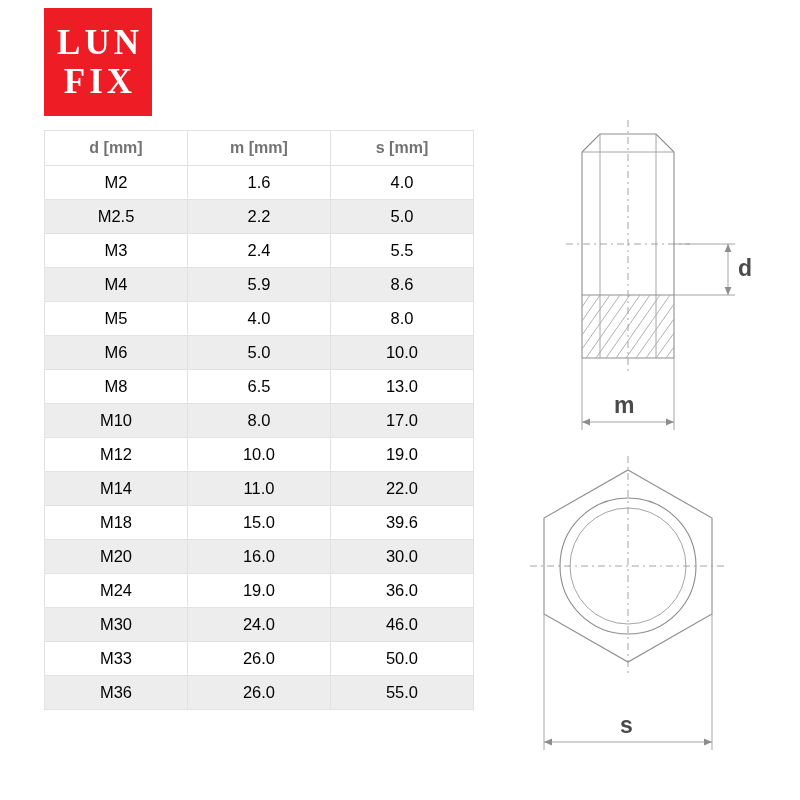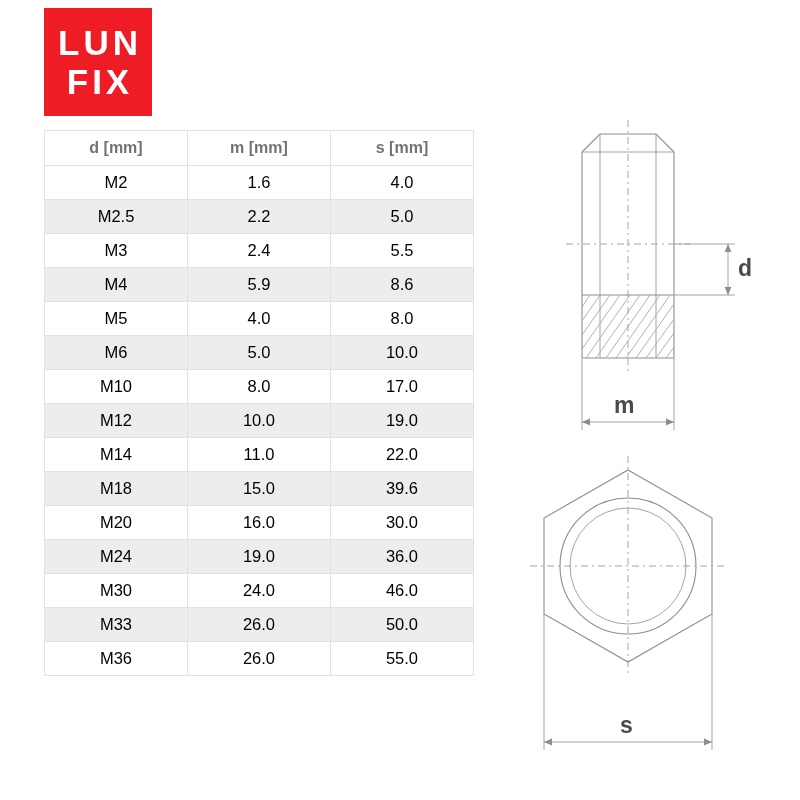--- a/index.html
+++ b/index.html
@@ -24,21 +24,21 @@
     width: 108px;
     height: 108px;
     background: #ee1c25;
     display: flex;
     flex-direction: column;
     align-items: center;
     justify-content: center;
   }
   #logo .logo-line {
     color: #ffffff;
-    font-family: Liberation Sans, sans-serif;
+    font-family: Liberation Serif, serif;
     font-weight: bold;
     font-size: 35px;
     line-height: 1.12;
     letter-spacing: 4px;
     text-indent: 4px;
   }
 
   
   #spec-table {
     position: absolute;
@@ -137,20 +137,25 @@
       </tr>
       <tr>
         <td>M5</td>
         <td>4.0</td>
         <td>8.0</td>
       </tr>
       <tr>
         <td>M6</td>
         <td>5.0</td>
         <td>10.0</td>
+      </tr>
+      <tr>
+        <td>M8</td>
+        <td>6.5</td>
+        <td>13.0</td>
       </tr>
       <tr>
         <td>M10</td>
         <td>8.0</td>
         <td>17.0</td>
       </tr>
       <tr>
         <td>M12</td>
         <td>10.0</td>
         <td>19.0</td>

